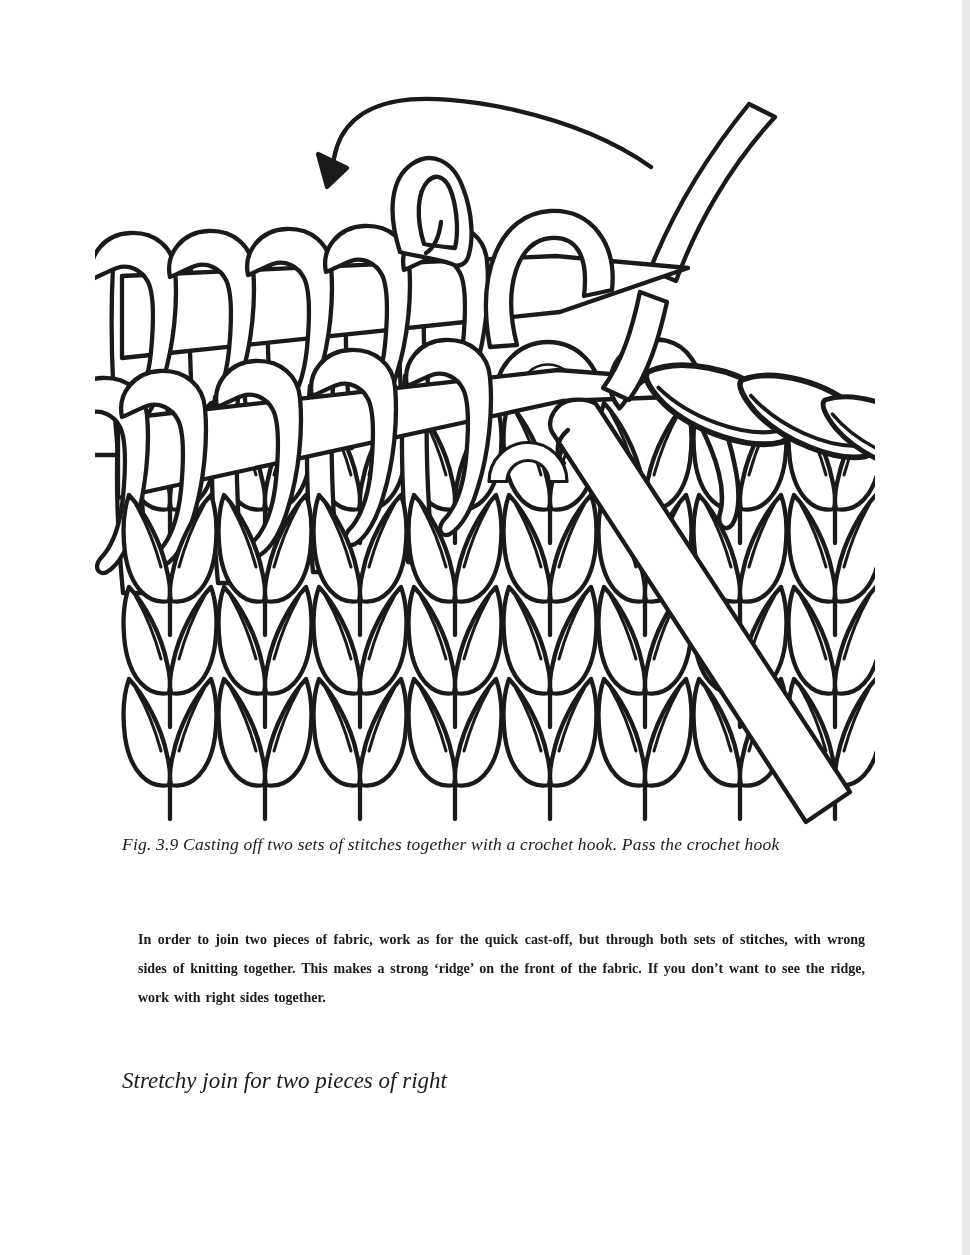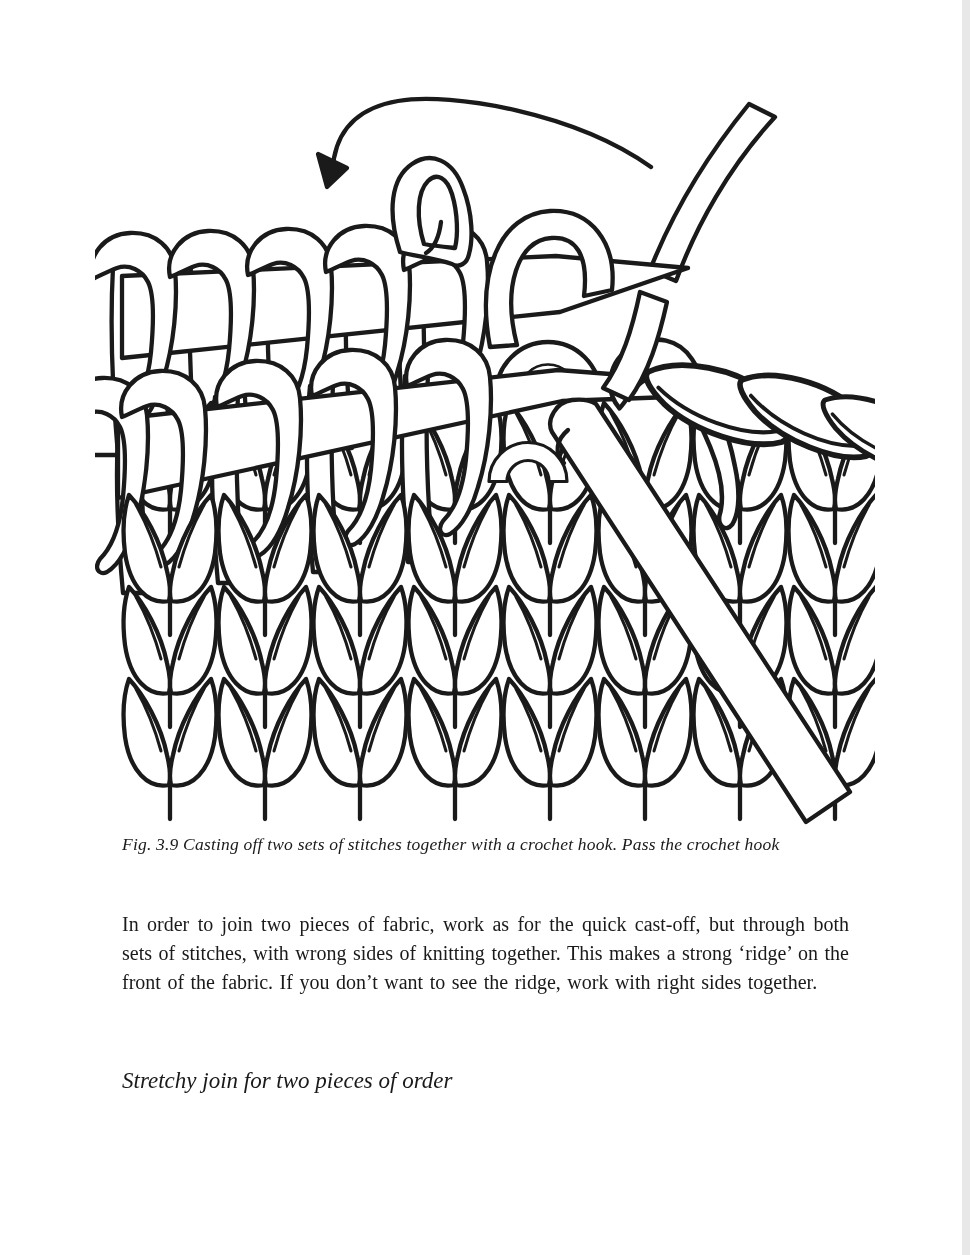--- a/index.html
+++ b/index.html
@@ -17,25 +17,26 @@
   }
   .figure-wrap svg{display:block;width:100%;height:100%;}
   .caption{
     position:absolute;left:122px;top:832px;width:742px;
     font-style:italic;
     font-size:17.5px;line-height:24.5px;
     letter-spacing:0.2px;
   }
   .body-par{
     position:absolute;left:122px;top:910px;width:727px;
-    margin:0;
-    font-size:20px;line-height:28.8px;
+    margin:16px;
+    font-size:14px;line-height:28.8px;
     text-align:justify;
     text-align-last:left;
     word-spacing:1.5px;
+    font-weight:bold;
   }
   .subhead{
     position:absolute;left:122px;top:1066px;width:600px;
     margin:0;
     font-style:italic;font-weight:normal;
     font-size:23px;line-height:30px;
   }
 </style>
 </head>
 <body>
@@ -163,15 +164,15 @@
       </g>
     </svg>
   </figure>
 
   <div class="caption">
     <div>Fig. 3.9 Casting off two sets of stitches together with a crochet hook. Pass the crochet hook</div>
   </div>
 
   <p class="body-par">In order to join two pieces of fabric, work as for the quick cast-off, but through both sets of stitches, with wrong sides of knitting together. This makes a strong ‘ridge’ on the front of the fabric. If you don’t want to see the ridge, work with right sides together.</p>
 
-  <h3 class="subhead">Stretchy join for two pieces of order</h3>
+  <h3 class="subhead">Stretchy join for two pieces of right</h3>
 
 </div>
 
 </body></html>

